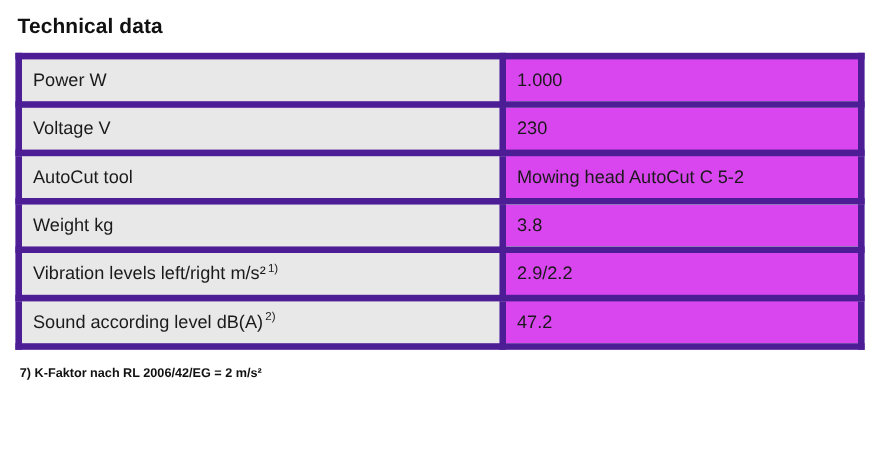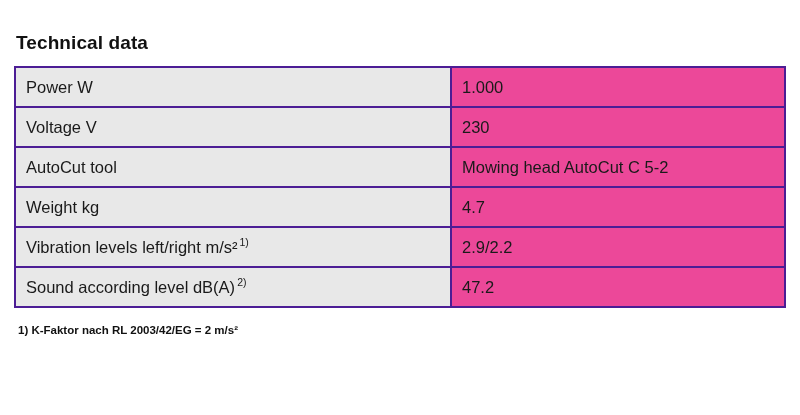--- a/index.html
+++ b/index.html
@@ -12,51 +12,51 @@
     background: #ffffff;
     font-family: "Liberation Sans", sans-serif;
     color: #1a1a1a;
     overflow: hidden;
   }
   .page {
     position: relative;
     width: 800px;
     height: 365px;
     box-sizing: border-box;
-    padding: 28px 14px 0 14px;
+    padding: 10px 14px 0 14px;
   }
   .title {
     font-size: 19px;
     font-weight: bold;
     color: #111111;
     letter-spacing: 0.1px;
     margin: 4px 0 12px 2px;
   }
   table.spec {
     width: 772px;
     border-collapse: collapse;
     table-layout: fixed;
     border: 2px solid #3c3c3c;
   }
   table.spec td {
-    border: 2px solid #4c1d95;
+    border: 6px solid #4c1d95;
     height: 38px;
     padding: 0 10px;
     font-size: 16.5px;
     vertical-align: middle;
     white-space: nowrap;
     overflow: hidden;
   }
   table.spec tr td.label {
     width: 414px;
     background: #e8e8e8;
     color: #1a1a1a;
   }
   table.spec tr td.value {
-    background: #ec4899;
+    background: #d946ef;
     color: #1a1a1a;
   }
   sup.fn {
     font-size: 10.5px;
     vertical-align: super;
     line-height: 0;
     padding-left: 2px;
   }
   .footnotes {
     margin: 14px 0 0 4px;
@@ -85,30 +85,30 @@
       <tr>
         <td class="label"><span>Voltage V</span></td>
         <td class="value">230</td>
       </tr>
       <tr>
         <td class="label"><span>AutoCut tool</span></td>
         <td class="value">Mowing head AutoCut C 5-2</td>
       </tr>
       <tr>
         <td class="label"><span>Weight kg</span></td>
-        <td class="value">4.7</td>
+        <td class="value">3.8</td>
       </tr>
       <tr>
         <td class="label"><span>Vibration levels left/right m/s²</span><sup class="fn">1)</sup></td>
         <td class="value">2.9/2.2</td>
       </tr>
       <tr>
         <td class="label"><span>Sound according level dB(A)</span><sup class="fn">2)</sup></td>
         <td class="value">47.2</td>
       </tr>
     </tbody>
   </table>
 
   <div class="footnotes">
-    <div class="footnote">1) K-Faktor nach RL 2003/42/EG = 2 m/s²</div>
+    <div class="footnote">7) K-Faktor nach RL 2006/42/EG = 2 m/s²</div>
   </div>
 
 </div>
 
 </body></html>

